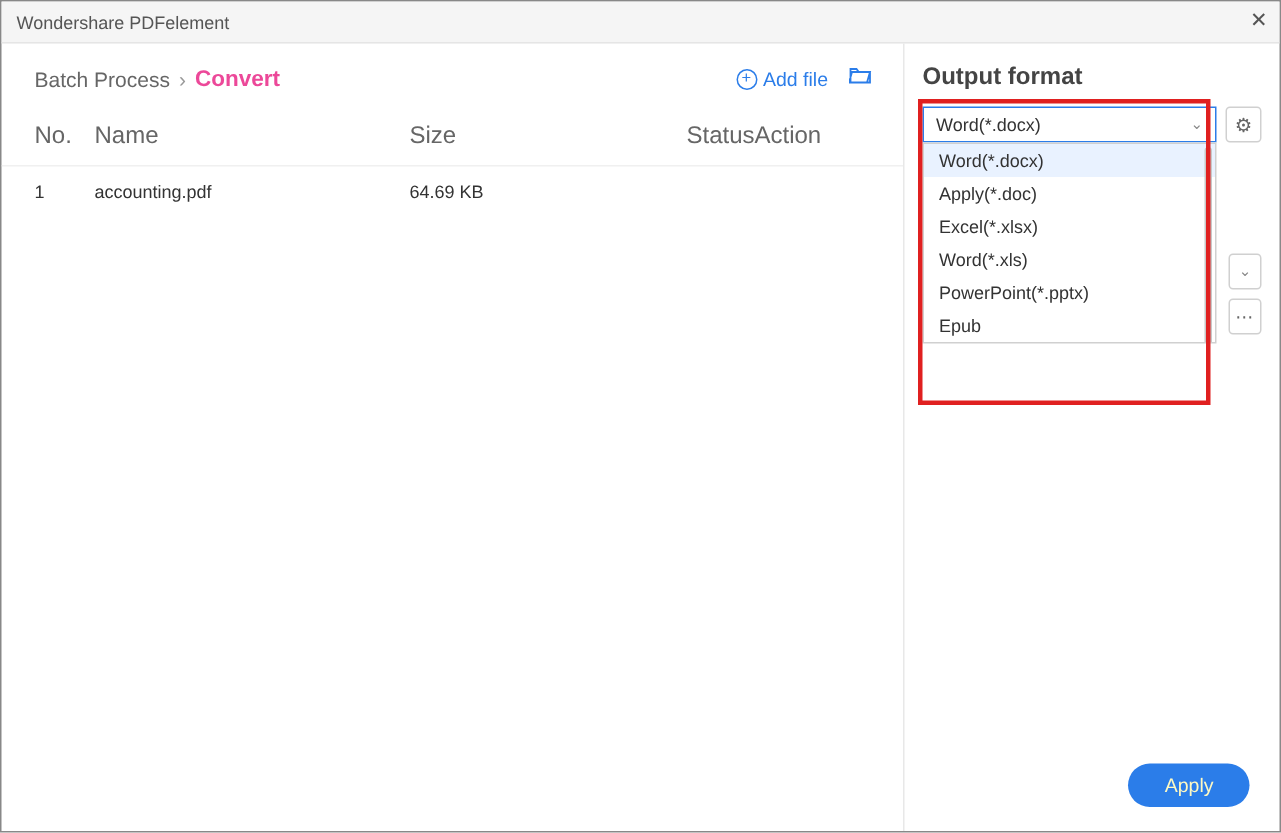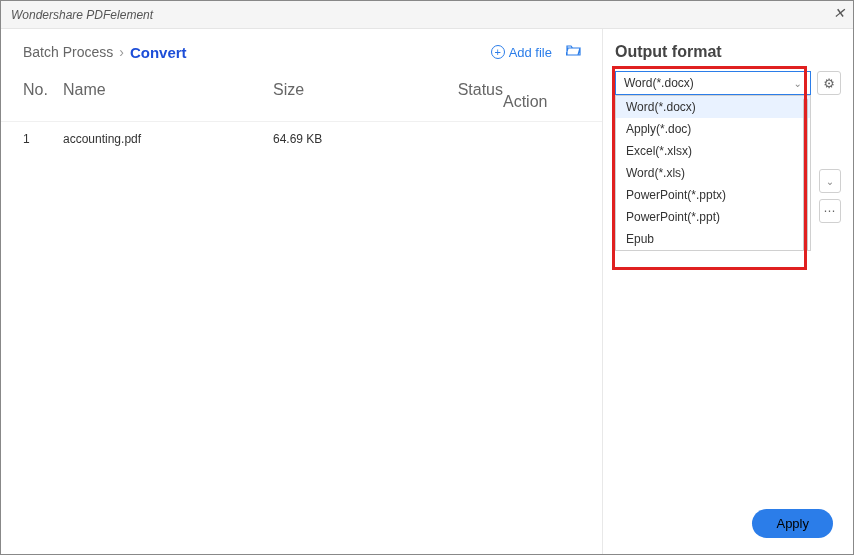--- a/index.html
+++ b/index.html
@@ -1,57 +1,57 @@
 <!DOCTYPE html>
 <html><head>
 <meta charset="utf-8">
 <style>
   * { box-sizing: border-box; margin: 0; padding: 0; font-family: -apple-system, BlinkMacSystemFont, "Segoe UI", Arial, sans-serif; }
   body { background: #fff; width: 854px; height: 555px; overflow: hidden; border: 1px solid #888; }
-  .titlebar { height: 28px; background: #f5f5f5; border-bottom: 1px solid #e5e5e5; display: flex; align-items: center; padding: 0 10px; font-size: 12px; color: #555; position: relative; font-style: italic; }
+  .titlebar { height: 28px; background: #f5f5f5; border-bottom: 1px solid #e5e5e5; display: flex; align-items: center; padding: 0 10px; font-size: 12px; color: #555; position: relative; }
   .titlebar .close { position: absolute; right: 8px; top: 4px; font-size: 14px; color: #555; cursor: pointer; }
   .main { display: flex; height: calc(100% - 28px); }
   .left { flex: 1; border-right: 1px solid #e8e8e8; display: flex; flex-direction: column; padding: 0 0 0 0; position: relative; }
   .right { width: 250px; position: relative; padding: 14px 12px 0 12px; }
 
   .breadcrumb-row { display: flex; align-items: center; justify-content: space-between; padding: 14px 20px 10px 22px; }
   .breadcrumb { font-size: 14px; color: #666; display: flex; align-items: center; gap: 6px; }
-  .breadcrumb .current { color: #1d4ed8; font-weight: 600; font-size: 15px; }
+  .breadcrumb .current { color: #ec4899; font-weight: 600; font-size: 15px; }
   .breadcrumb .sep { color: #999; }
   .addfile-group { display: flex; align-items: center; gap: 14px; }
   .addfile { color: #2b7de9; font-size: 13px; display: flex; align-items: center; gap: 4px; cursor: pointer; }
   .addfile .plus { width: 14px; height: 14px; border: 1.5px solid #2b7de9; border-radius: 50%; display: inline-flex; align-items: center; justify-content: center; font-size: 11px; line-height: 1; }
   .folder-icon { color: #2b7de9; cursor: pointer; }
 
   .table-head { display: flex; padding: 10px 20px 10px 22px; font-size: 16px; color: #666; border-bottom: 1px solid #f0f0f0; }
   .table-row { display: flex; padding: 10px 20px 10px 22px; font-size: 12px; color: #333; }
   .col-no { width: 40px; }
   .col-name { width: 210px; }
   .col-size { width: 120px; }
   .col-status { width: 110px; text-align: right; }
-  .col-action { flex: 1; margin-top: 12px; }
+  .col-action { flex: 1; }
 
   .right .label { font-size: 16px; color: #444; font-weight: 600; margin-bottom: 10px; }
   .dropdown-area { position: relative; display: flex; align-items: center; gap: 6px; }
   .select-box { flex: 1; height: 24px; border: 1.5px solid #2b7de9; background: #fff; font-size: 12px; padding: 0 8px; display: flex; align-items: center; justify-content: space-between; color: #333; cursor: pointer; }
   .select-box .chev { color: #888; font-size: 10px; }
   .gear-btn { width: 24px; height: 24px; border: 1px solid #d0d0d0; border-radius: 3px; display: flex; align-items: center; justify-content: center; color: #666; font-size: 13px; cursor: pointer; }
 
   .highlight { position: absolute; border: 3px solid #e02020; pointer-events: none; }
   .hi1 { top: 66px; left: 612px; width: 195px; height: 204px; z-index: 50; }
 
   .dropdown-list { position: absolute; top: 24px; left: 0; right: 0; background: #fff; border: 1px solid #d0d0d0; z-index: 20; max-height: 180px; overflow: hidden; }
   .dropdown-list .scrollbar { position: absolute; right: 2px; top: 2px; width: 5px; height: 155px; background: #c8c8c8; border-radius: 3px; }
   .dd-item { font-size: 12px; color: #333; padding: 4px 10px; cursor: pointer; }
   .dd-item.selected { background: #e9f2ff; }
 
   .small-dd { position: absolute; top: 140px; right: 12px; width: 22px; height: 24px; border: 1px solid #d0d0d0; border-radius: 3px; display:flex; align-items:center; justify-content:center; color:#888; font-size:10px; cursor:pointer; }
   .dots-btn { position: absolute; top: 170px; right: 12px; width: 22px; height: 24px; border: 1px solid #d0d0d0; border-radius: 3px; display:flex; align-items:center; justify-content:center; color:#666; font-size:12px; cursor:pointer; letter-spacing:1px; }
 
-  .apply-btn { position: absolute; bottom: 16px; right: 20px; background: #2b7de9; color: #000000; border: none; border-radius: 16px; padding: 7px 24px; font-size: 13px; cursor: pointer; }
+  .apply-btn { position: absolute; bottom: 16px; right: 20px; background: #2b7de9; color: #fef9c3; border: none; border-radius: 16px; padding: 7px 24px; font-size: 13px; cursor: pointer; }
 
   .select-wrap { position: relative; flex: 1; }
 </style>
 </head>
 <body>
 
 <div class="titlebar">
   <span>Wondershare PDFelement</span>
   <span class="close">✕</span>
 </div>
@@ -102,21 +102,20 @@
         <div class="select-box">
           <span>Word(*.docx)</span>
           <span class="chev">⌄</span>
         </div>
         <div class="dropdown-list">
           <div class="dd-item selected">Word(*.docx)</div>
           <div class="dd-item">Apply(*.doc)</div>
           <div class="dd-item">Excel(*.xlsx)</div>
           <div class="dd-item">Word(*.xls)</div>
           <div class="dd-item">PowerPoint(*.pptx)</div>
-          <div class="dd-item">PowerPoint(*.ppt)</div>
           <div class="dd-item">Epub</div>
           <div class="scrollbar"></div>
         </div>
       </div>
       <div class="gear-btn">
         <span>⚙</span>
       </div>
     </div>
 
     <div class="small-dd">

